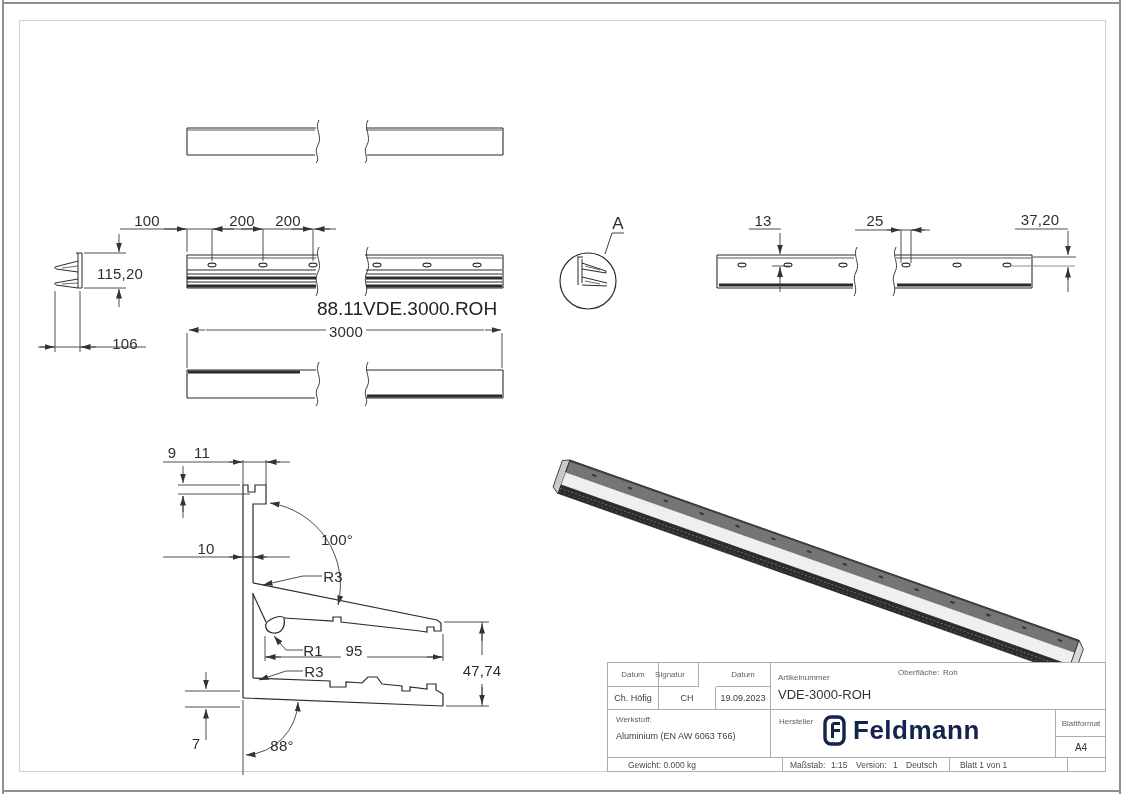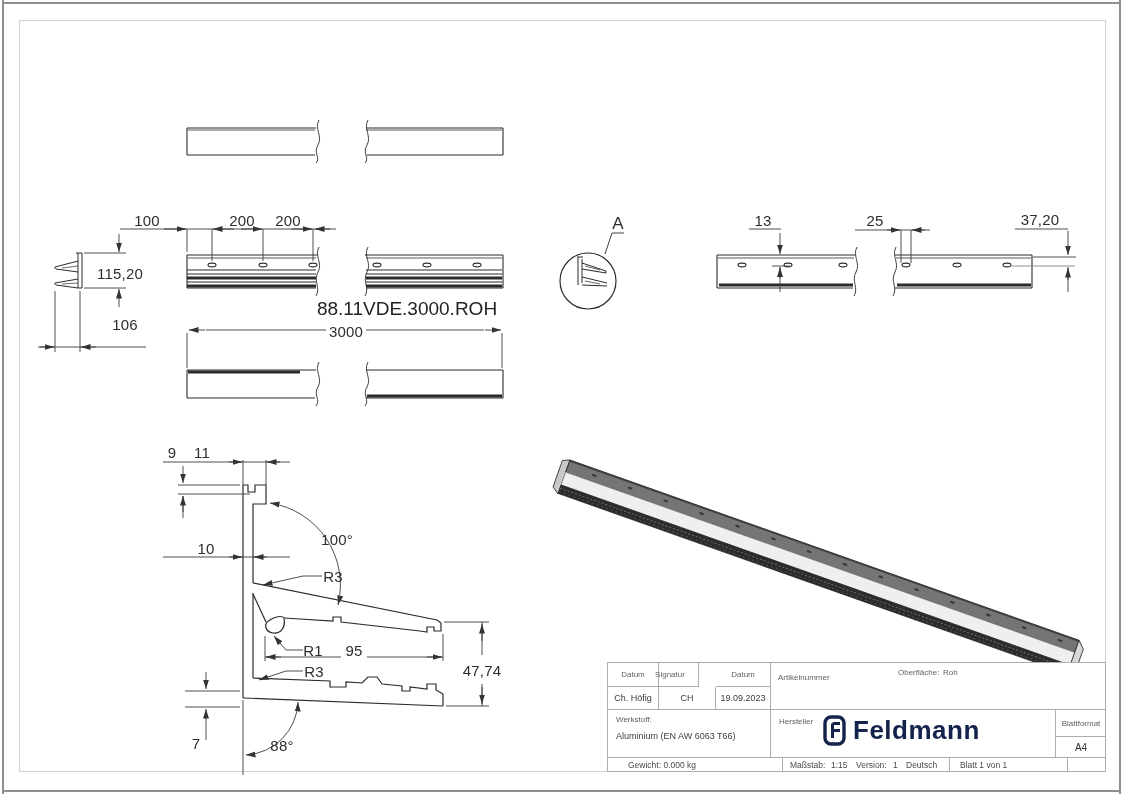--- a/index.html
+++ b/index.html
@@ -299,21 +299,21 @@
         <ellipse cx="522" cy="6.5" rx="2.6" ry="1.2"></ellipse>
     </g>
     <polygon points="540,0 547,7 547,39 540,35.5" fill="#d9d9d9" stroke="#2b2b2b" stroke-width="0.8"></polygon>
   </g>
 </svg>
 
 <div class="dim" style="left:147px;top:220px">100</div>
 <div class="dim" style="left:242px;top:220px">200</div>
 <div class="dim" style="left:288px;top:220px">200</div>
 <div class="dim" style="left:120px;top:273px">115,20</div>
-<div class="dim" style="left:125px;top:324px">106</div>
+<div class="dim" style="left:125px;top:343px">106</div>
 <div class="dim under" style="left:346px;top:331px">3000</div>
 <div class="part-label" style="left:407px;top:310px">88.11VDE.3000.ROH</div>
 <div class="dim detail-letter" style="left:618px;top:224px">A</div>
 <div class="dim" style="left:763px;top:220px">13</div>
 <div class="dim" style="left:875px;top:220px">25</div>
 <div class="dim" style="left:1040px;top:219px">37,20</div>
 <div class="dim" style="left:172px;top:452px">9</div>
 <div class="dim" style="left:202px;top:452px">11</div>
 <div class="dim" style="left:206px;top:548px">10</div>
 <div class="dim" style="left:337px;top:539px">100°</div>
@@ -334,20 +334,21 @@
     <span class="tb-label">Signatur</span>
     </div>
   <div class="cell cc" style="left:108px;top:0;width:55px;height:24px">
     <span class="tb-label">Datum</span>
     </div>
 
   <div class="cell noright artikel-cell" style="left:163px;top:0;width:335px;height:47px">
     <span class="tb-label">Artikelnummer</span>
     <span class="tb-label abs" style="left:127px;top:5px">Oberfläche:</span>
     <span class="tb-label abs" style="left:172px;top:5px">Roh</span>
+    <div class="artikel-val">VDE-3000-ROH</div>
   </div>
 
   <div class="cell cc" style="left:0;top:24px;width:51px;height:23px">
     <span class="tb-val">Ch. Höfig</span>
     </div>
   <div class="cell cc" style="left:51px;top:24px;width:57px;height:23px">
     <span class="tb-val">CH</span>
     </div>
   <div class="cell cc" style="left:108px;top:24px;width:55px;height:23px">
     <span class="tb-val">19.09.2023</span>

